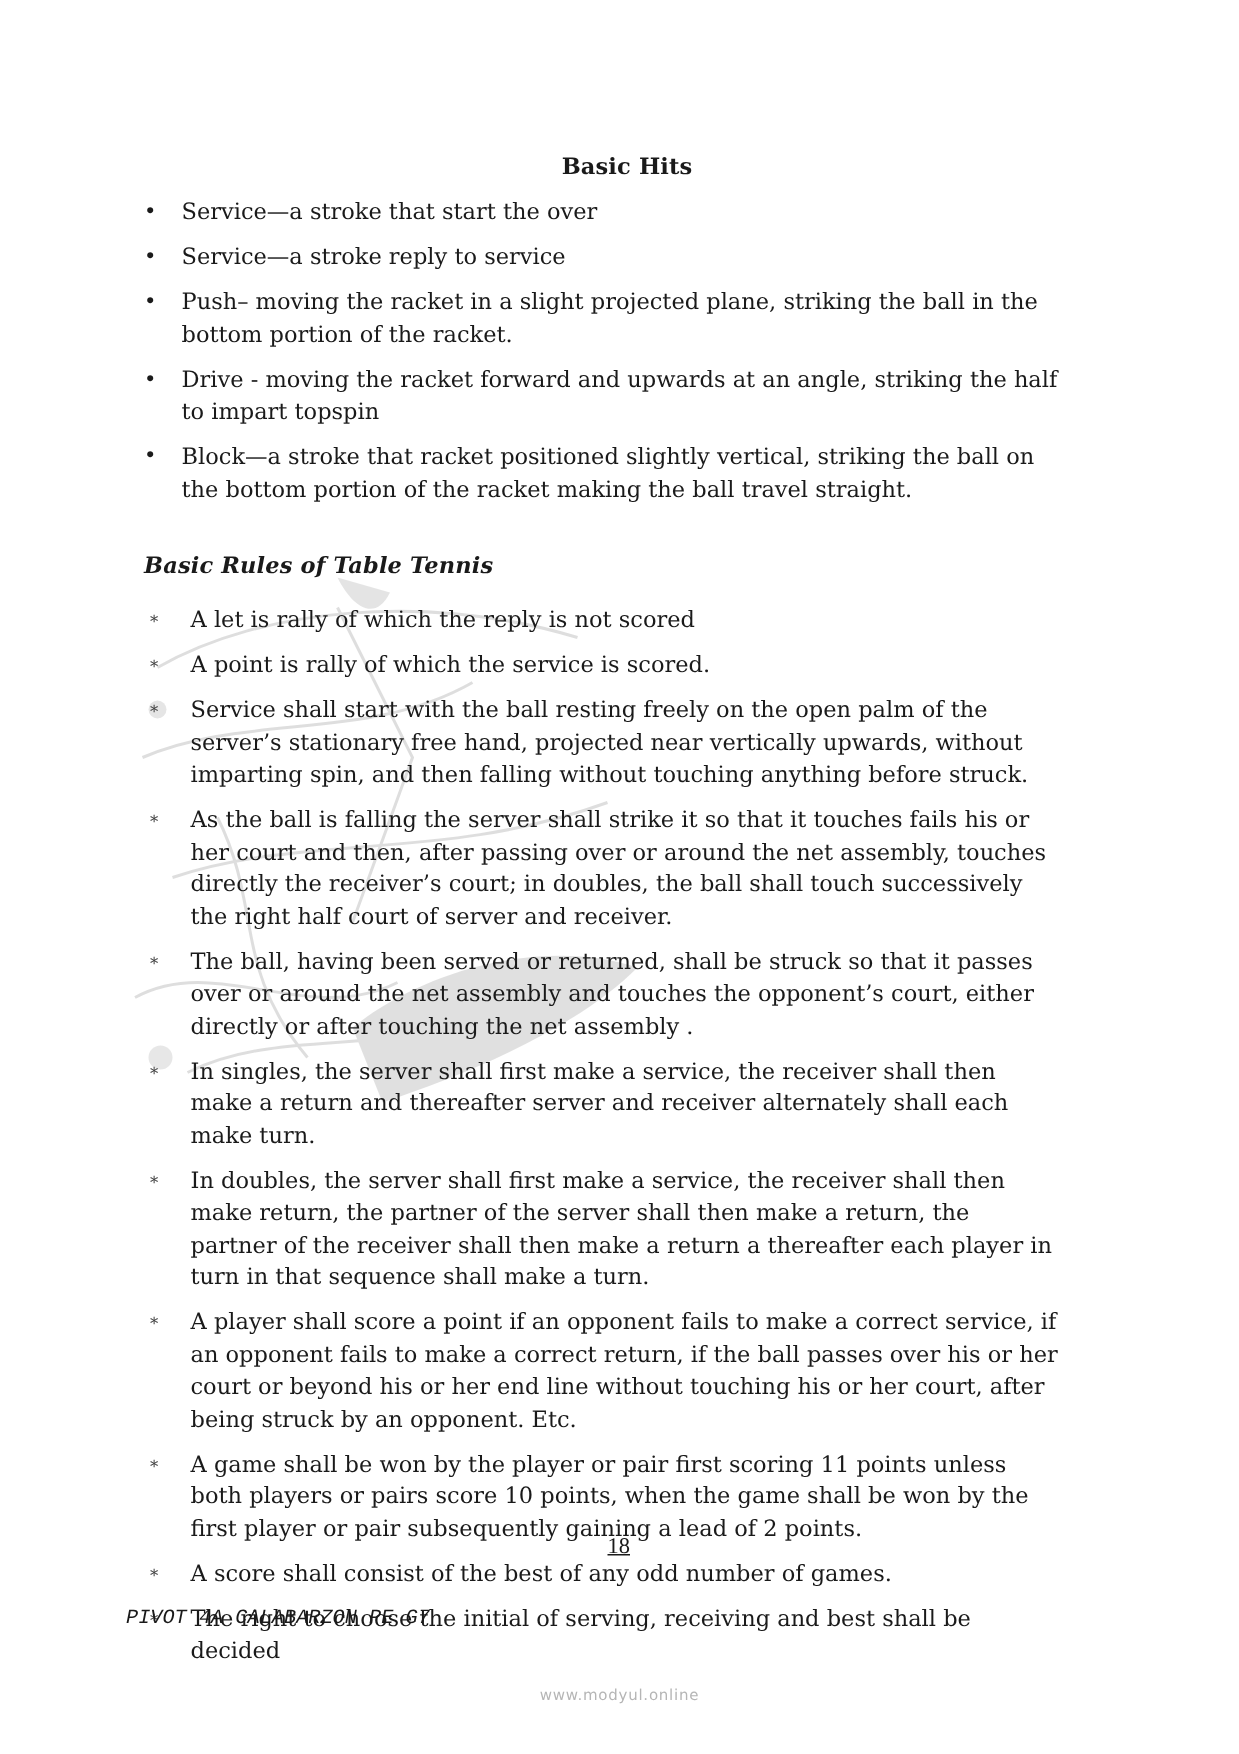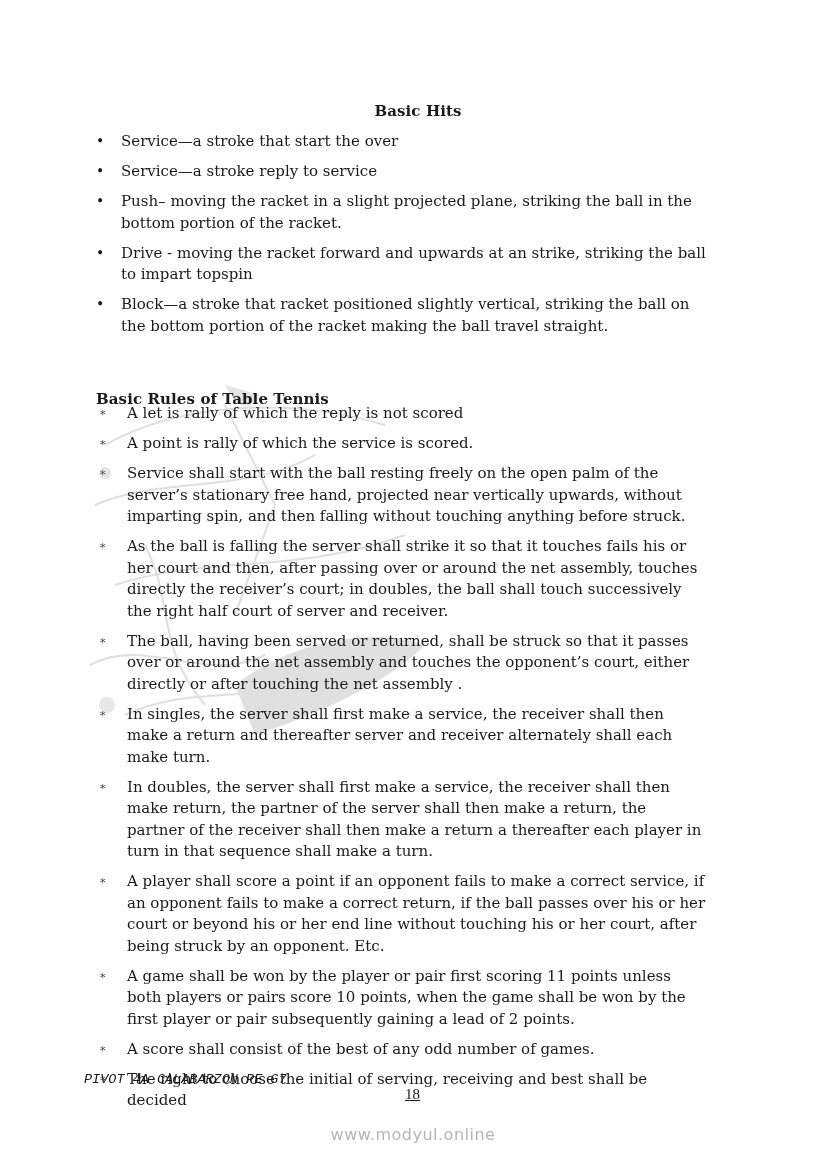--- a/index.html
+++ b/index.html
@@ -31,21 +31,22 @@
       letter-spacing: 0.1px;
     }
     .hits-title {
       left: 0;
       width: 836px;
       text-align: center;
       top: 102px;
     }
     .rules-title {
       left: 96px;
-      top: 390px;
+      top: 368px;
+      font-style: italic;
     }
     ul.list {
       position: absolute;
       list-style: none;
       margin: 0;
       padding: 0;
       font-size: 15px;
       line-height: 21.5px;
     }
     ul.hits {
@@ -86,32 +87,32 @@
       position: absolute;
       left: 84px;
       top: 1072px;
       font-style: italic;
       font-size: 13.5px;
       font-family: Liberation Mono, monospace;
     }
     .footer-page {
       position: absolute;
       left: 405px;
-      top: 1086px;
+      top: 1023px;
       font-size: 15px;
       font-family: "Liberation Serif", serif;
       text-decoration: underline;
     }
     .site-mark {
       position: absolute;
       left: 0;
       width: 826px;
       text-align: center;
       top: 1125px;
-      font-size: 16px;
+      font-size: 10px;
       font-family: "DejaVu Sans", sans-serif;
       color: #b5b5b5;
       letter-spacing: 0.5px;
     }
   </style>
 </head>
 <body>
 
 <svg class="watermark" viewBox="0 0 380 390" xmlns="http://www.w3.org/2000/svg">
   <g fill="none" stroke="#c4c4c4" stroke-width="2">
@@ -139,21 +140,21 @@
   <li>
     <span class="bullet">•</span>
     <span class="item-text">Service—a stroke reply to service</span>
   </li>
   <li>
     <span class="bullet">•</span>
     <span class="item-text">Push– moving the  racket in a slight projected plane, striking the ball in the bottom portion of the racket.</span>
   </li>
   <li>
     <span class="bullet">•</span>
-    <span class="item-text">Drive - moving the racket forward and upwards at an strike, striking the ball to impart topspin</span>
+    <span class="item-text">Drive - moving the racket forward and upwards at an angle, striking the half to impart topspin</span>
   </li>
   <li>
     <span class="bullet">•</span>
     <span class="item-text">Block—a stroke that racket positioned slightly vertical, striking the ball on the bottom portion of the racket making the ball travel straight.</span>
   </li>
 </ul>
 
 <div class="section-title rules-title">Basic Rules of Table Tennis</div>
 
 <ul class="list rules">

